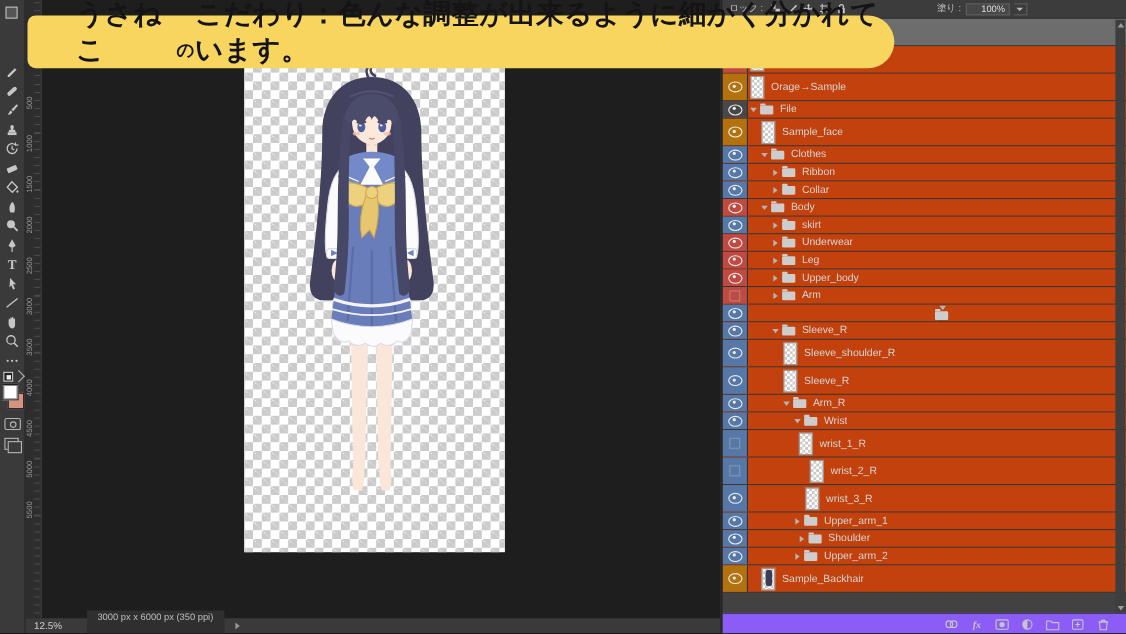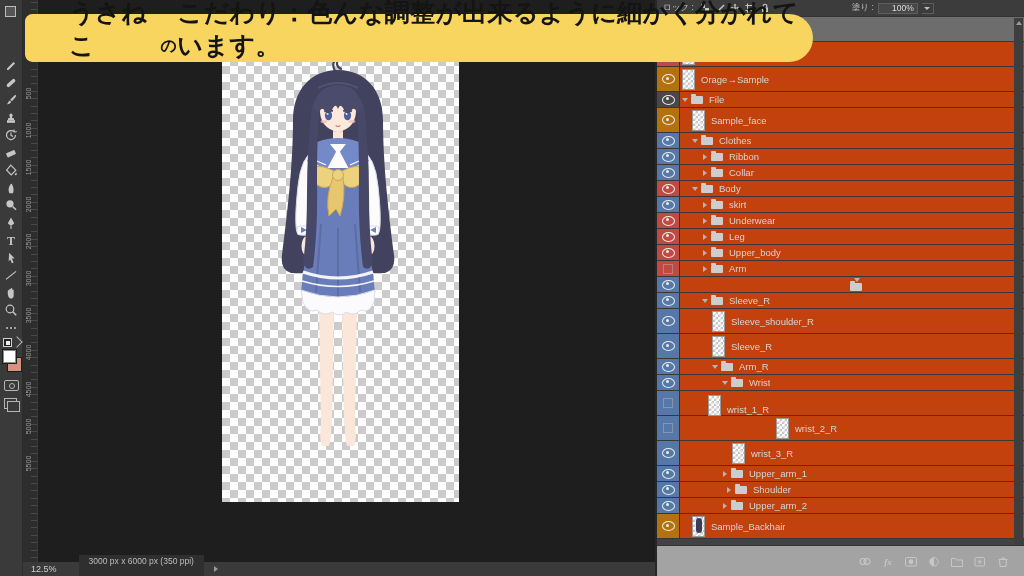--- a/index.html
+++ b/index.html
@@ -70,21 +70,21 @@
   .folder{width:12px;height:8px;background:#cdcdcd;border-radius:1px;position:relative;margin-right:6px;flex:0 0 auto;}
   .folder::before{content:'';position:absolute;top:-2px;left:0;width:5px;height:2px;background:#cdcdcd;border-radius:1px 1px 0 0;}
   .thumb{width:11px;height:19px;outline:1px solid #9a9a9a;margin-right:7px;flex:0 0 auto;position:relative;
          background-color:#fff;
          background-image:linear-gradient(45deg,#c4c4c4 25%,transparent 25%,transparent 75%,#c4c4c4 75%),
                           linear-gradient(45deg,#c4c4c4 25%,transparent 25%,transparent 75%,#c4c4c4 75%);
          background-size:5px 5px;background-position:0 0,2.5px 2.5px;}
   .thumb.backhair::after{content:'';position:absolute;left:2.5px;top:1.5px;width:6px;height:15px;border-radius:3px;background:#3c3c57;}
   .row-label{font-size:9.5px;color:#d6d6d6;white-space:nowrap;overflow:hidden;}
 
-  .panel-footer{position:absolute;left:0;bottom:0;width:100%;height:31px;background:#a3a3a3;border-top:1px solid #333;
+  .panel-footer{position:absolute;left:0;bottom:0;width:100%;height:19px;background:#8b5cf6;border-top:1px solid #333;
                 display:flex;align-items:center;justify-content:flex-end;gap:9px;padding-right:14px;box-sizing:border-box;font-weight:bold;}
   .f-icon{display:flex;align-items:center;justify-content:center;}
   .pscroll{position:absolute;right:1px;top:18px;bottom:18px;width:9px;background:#3e3e3e;}
   .pscroll .up,.pscroll .down{position:absolute;left:1.5px;width:0;height:0;border-left:3px solid transparent;border-right:3px solid transparent;}
   .pscroll .up{top:3px;border-bottom:4px solid #9a9a9a;}
   .pscroll .down{bottom:3px;border-top:4px solid #9a9a9a;}
 
   
   .banner{position:absolute;left:12px;top:14px;width:788px;height:48px;background:#f8d55f;z-index:50;
           border-radius:8px 26px 26px 8px;display:flex;align-items:flex-end;padding-left:44px;box-sizing:border-box;
@@ -529,31 +529,31 @@
       <span class="chev open"></span>
       <span class="folder"></span>
 
       <span class="row-label">Wrist</span>
     </div>
   </div>
         <div class="row l">
     <div class="eye-cell" style="background: rgb(85, 120, 168);">
             <span class="hidebox"></span>
           </div>
-    <div class="row-body" style="padding-left: 29px; align-items: flex-end;">
+    <div class="row-body" style="padding-left: 47px;">
 
       <span class="thumb"></span>
       <span class="row-label">wrist_1_R</span>
     </div>
   </div>
         <div class="row l">
     <div class="eye-cell" style="background: rgb(85, 120, 168);">
             <span class="hidebox"></span>
           </div>
-    <div class="row-body" style="padding-left: 57px; margin-left: 40px;">
+    <div class="row-body" style="padding-left: 57px;">
 
       <span class="thumb"></span>
       <span class="row-label">wrist_2_R</span>
     </div>
   </div>
         <div class="row l">
     <div class="eye-cell" style="background: rgb(85, 120, 168);">
             <span class="eye"></span>
           </div>
     <div class="row-body" style="padding-left: 53px;">

